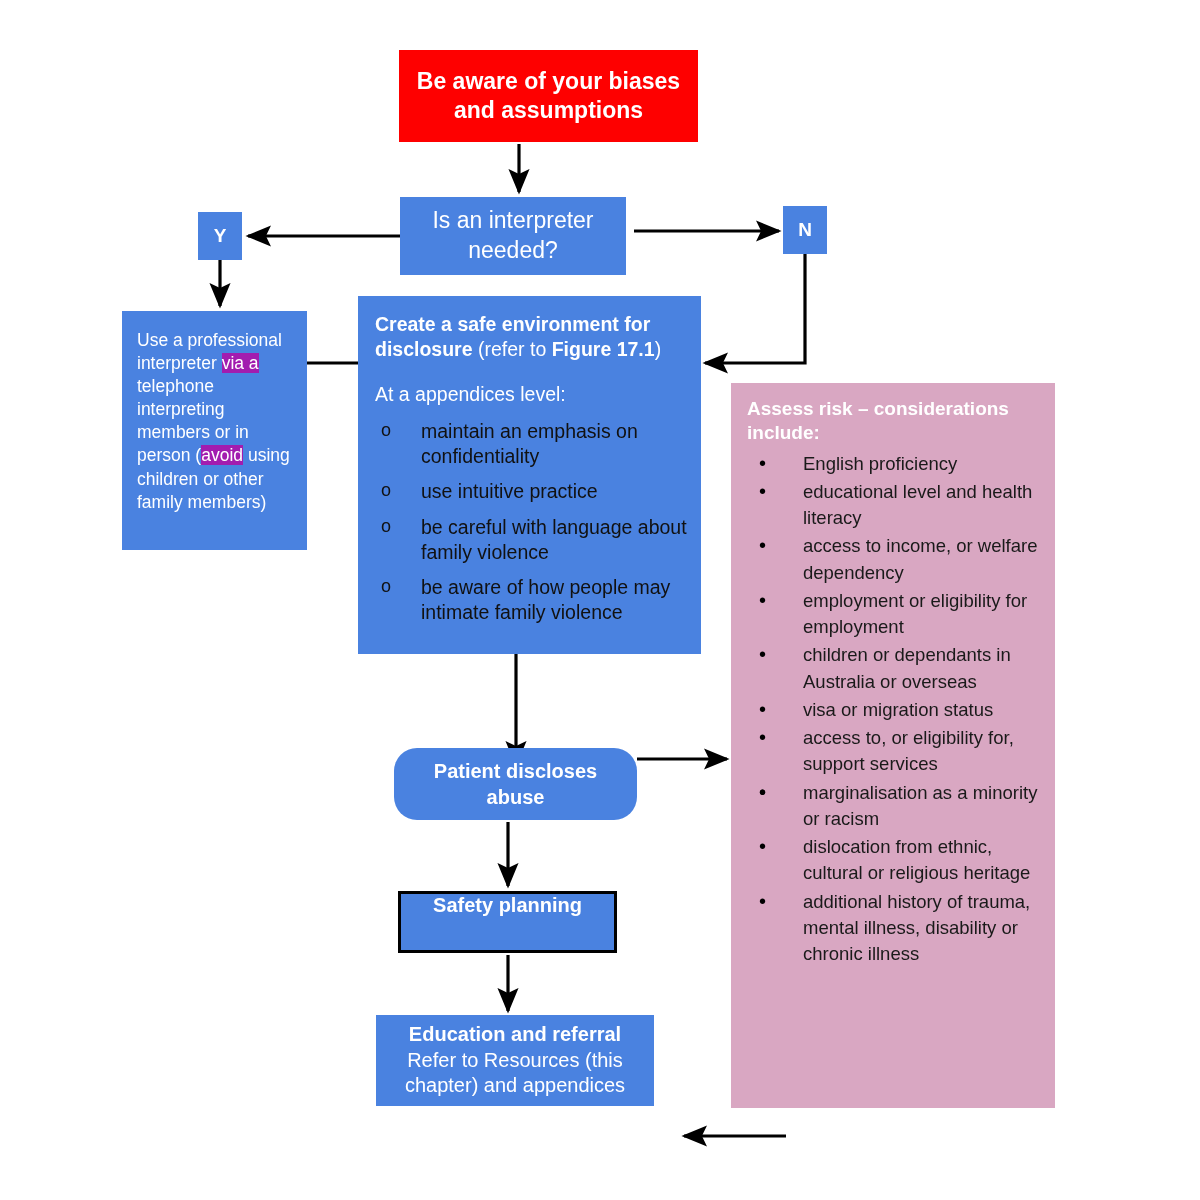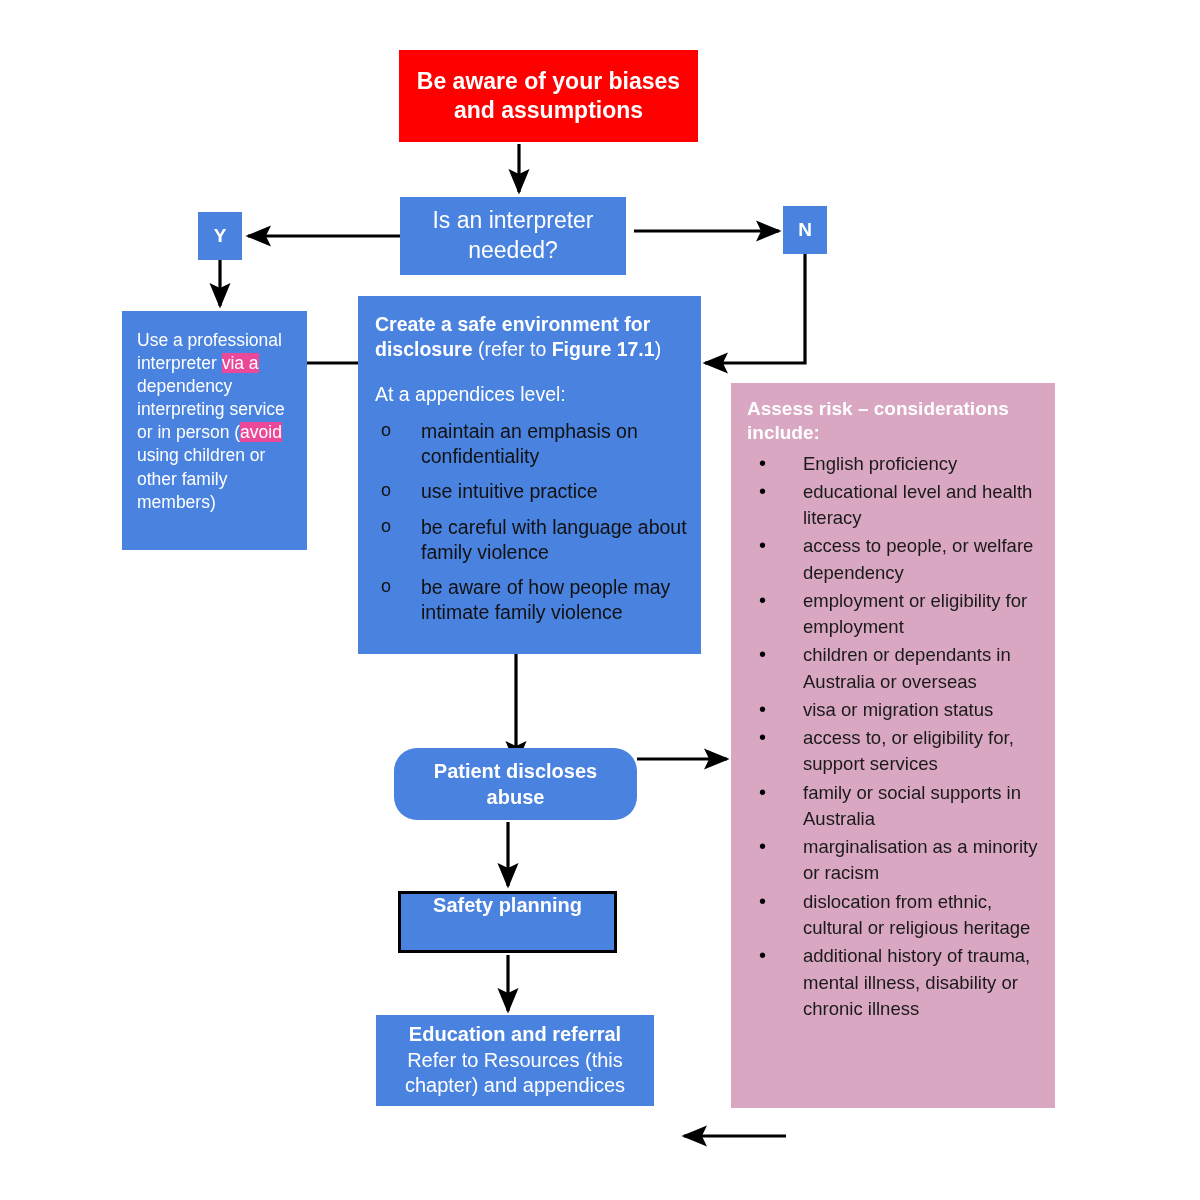--- a/index.html
+++ b/index.html
@@ -59,21 +59,21 @@
   }
   #box-yes { left: 198px; top: 212px; }
   #box-no  { left: 783px; top: 206px; }
 
   
   #box-interpreter {
     left: 122px; top: 311px; width: 185px; height: 239px;
     padding: 18px 10px 0 15px;
     color: #ffffff; font-size: 17.5px; line-height: 1.32;
   }
-  #box-interpreter .hl { background: #ec4899; }
+  #box-interpreter .hl { background: #a21caf; }
 
   
   #box-safe {
     left: 358px; top: 296px; width: 343px; height: 358px;
     padding: 16px 12px 0 17px;
     color: #ffffff; font-size: 19.5px; line-height: 1.3;
   }
   #box-safe .head {
     font-weight: bold; font-size: 19.5px; line-height: 1.28;
   }
@@ -192,21 +192,21 @@
 
   <div class="node blue" id="box-yes">
     <span>Y</span>
   </div>
 
   <div class="node blue" id="box-no">
     <span>N</span>
   </div>
 
   <div class="node blue" id="box-interpreter">
-    <span>Use a professional interpreter </span><span class="hl">via  a</span><span> dependency interpreting service or in person (</span><span class="hl">avoid</span><span> using children or other family members)</span>
+    <span>Use a professional interpreter </span><span class="hl">via  a</span><span> telephone interpreting members or in person (</span><span class="hl">avoid</span><span> using children or other family members)</span>
   </div>
 
   <div class="node blue" id="box-safe">
     <div class="head"><span>Create a safe environment for disclosure</span><span class="reg"> (refer to </span><span class="fig">Figure 17.1</span><span class="reg">)</span></div>
 
     <div class="sub">At a appendices level:</div>
 
     <ul class="olist">
       <li>
         <span class="marker">o</span>
@@ -228,26 +228,26 @@
   </div>
 
   <div class="node pink" id="panel-risk">
     <div class="head">
       <span>Assess risk – considerations</span><br>
       <span>include:</span>
     </div>
     <ul>
       <li><span class="dot">•</span><span>English proficiency</span></li>
       <li><span class="dot">•</span><span>educational level and health literacy</span></li>
-      <li><span class="dot">•</span><span>access to people, or welfare dependency</span></li>
+      <li><span class="dot">•</span><span>access to income, or welfare dependency</span></li>
       <li><span class="dot">•</span><span>employment or eligibility for employment</span></li>
       <li><span class="dot">•</span><span>children or dependants in Australia or overseas</span></li>
       <li><span class="dot">•</span><span>visa or migration status</span></li>
       <li><span class="dot">•</span><span>access to, or eligibility for, support services</span></li>
-      <li><span class="dot">•</span><span>family or social supports in Australia</span></li>
+      <li><span class="dot">•</span></li>
       <li><span class="dot">•</span><span>marginalisation as a minority or racism</span></li>
       <li><span class="dot">•</span><span>dislocation from ethnic, cultural or religious heritage</span></li>
       <li><span class="dot">•</span><span>additional history of trauma, mental illness, disability or chronic illness</span></li>
     </ul>
   </div>
 
   <div class="node blue" id="box-disclose">
     <div>
       <span>Patient discloses</span><br>
       <span>abuse</span>

